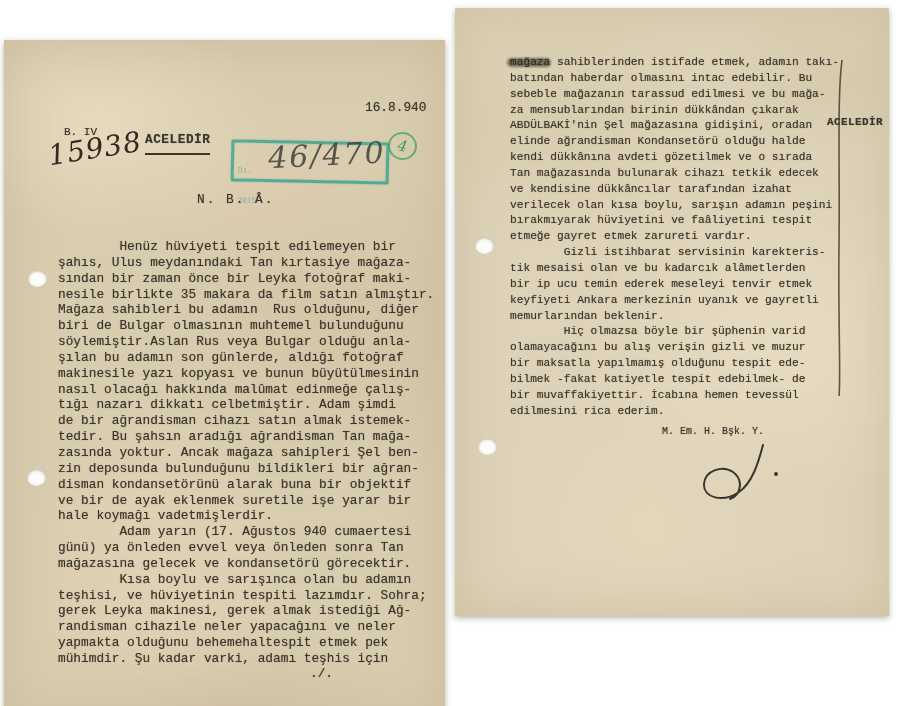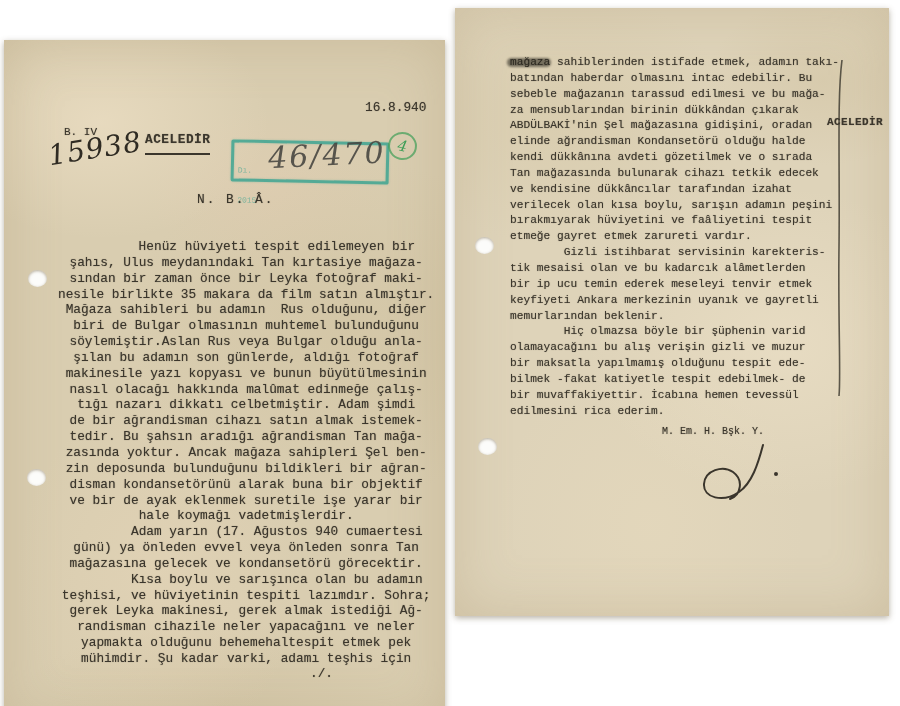--- a/index.html
+++ b/index.html
@@ -14,21 +14,21 @@
       radial-gradient(ellipse 300px 120px at 50% 97%, rgba(198,183,148,.35), transparent 70%); margin-top: 32px;}
   .page-right{left:455px;top:8px;width:434px;height:608px;background-color:#ded3b9;
     background-image:
       radial-gradient(ellipse 260px 200px at 25% 18%, rgba(210,196,160,.40), transparent 65%),
       radial-gradient(ellipse 300px 240px at 75% 55%, rgba(240,228,203,.50), transparent 65%),
       radial-gradient(ellipse 260px 280px at 45% 85%, rgba(232,219,190,.45), transparent 60%),
       radial-gradient(ellipse 180px 130px at 85% 12%, rgba(205,190,155,.40), transparent 65%);}
   .typed{position:absolute;font-family:"Liberation Mono",monospace;color:#3b362c;
     text-shadow:0 0 1px rgba(59,54,44,.55);white-space:pre;}
   .tline{white-space:pre;height:15.85px;line-height:15.85px;}
-  .body-left{left:54px;top:199px;font-size:12.8px;text-align:center;}
+  .body-left{left:54px;top:199px;font-size:12.8px;}
   .body-right{left:55px;top:47px;font-size:11.2px;}
   .date-left{left:361px;top:60px;font-size:12.8px;}
   .ref-code{left:60px;top:86px;font-size:11px;font-weight:normal;}
   .ref-num{position:absolute;left:44px;top:92px;font-family:"DejaVu Serif",serif;font-style:italic;
     font-size:28px;color:#2f2b23;transform:rotate(-9deg);letter-spacing:1px;}
   .urgency{left:141px;top:92px;font-size:12.8px;font-weight:bold;letter-spacing:.5px;
     border-bottom:2px solid #3b362c;padding-bottom:6px;}
   .addressee{left:193px;top:152px;font-size:12.8px;font-weight:normal;letter-spacing:2px;}
   .cont-mark{left:306px;top:626px;font-size:12.8px;}
   .stamp{position:absolute;left:227px;top:101px;width:152px;height:36px;

